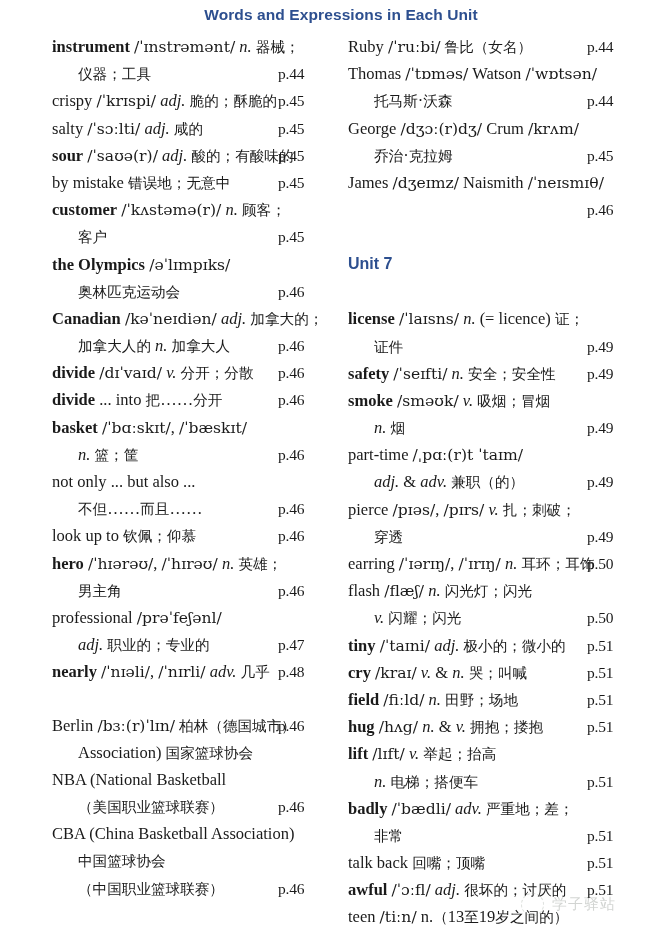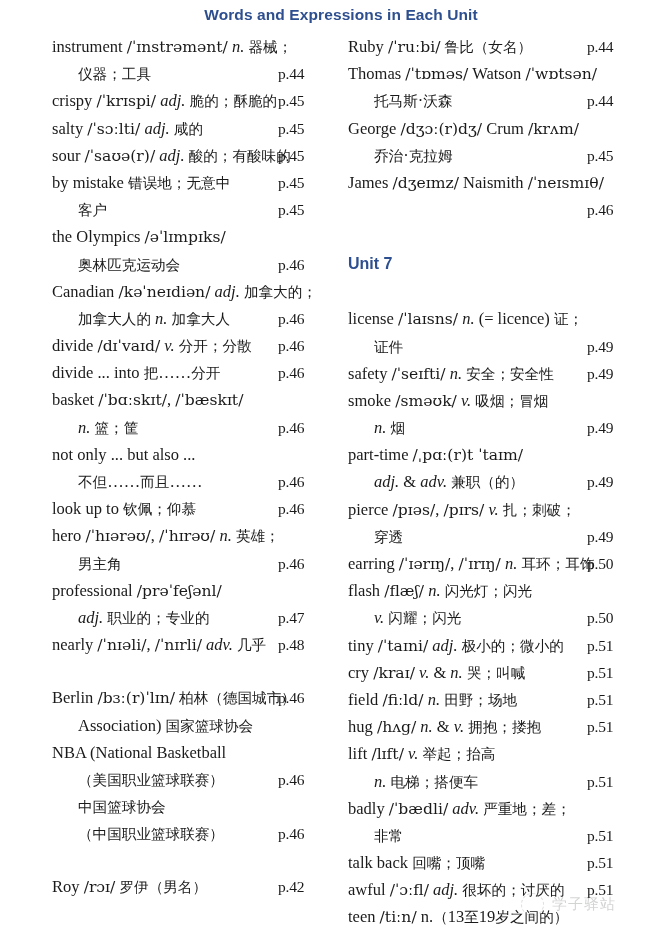--- a/index.html
+++ b/index.html
@@ -81,21 +81,21 @@
   .pg {
     position: absolute;
     top: 0;
     font-size: 15.5px;
     line-height: 27.2px;
     letter-spacing: -.2px;
   }
   .col.left  .pg { left: 226px; }
   .col.right .pg { left: 239px; }
 
-  b   { font-weight: normal; }
+  b   { font-weight: bold; }
   i   { font-style: italic; }
   .cn { font-family: "DejaVu Sans", "Liberation Sans", sans-serif; font-size: 14.6px; }
   .ipa{ font-family: "DejaVu Serif", "Liberation Serif", serif; font-style: normal; font-size: 15.6px; }
 
   .gap    { height: 26px; }
 
   .unit-head {
     height: 30px;
     line-height: 30px;
     font-family: "Liberation Sans", "DejaVu Sans", sans-serif;
@@ -165,20 +165,21 @@
       <div>
         <div class="line"><span class="txt">salty <span class="ipa">/ˈsɔːlti/</span> <i>adj.</i> <span class="cn">咸的</span></span><span class="pg">p.45</span></div>
       </div>
       <div>
         <div class="line"><span class="txt"><b>sour</b> <span class="ipa">/ˈsaʊə(r)/</span> <i>adj.</i> <span class="cn">酸的；有酸味的</span></span><span class="pg">p.45</span></div>
       </div>
       <div>
         <div class="line"><span class="txt">by mistake <span class="cn">错误地；无意中</span></span><span class="pg">p.45</span></div>
       </div>
       <div>
+        <div class="line"><span class="txt"><b>customer</b> <span class="ipa">/ˈkʌstəmə(r)/</span> <i>n.</i> <span class="cn">顾客；</span></span></div>
         <div class="line indent"><span class="txt"><span class="cn">客户</span></span><span class="pg">p.45</span></div>
       </div>
       <div>
         <div class="line"><span class="txt"><b>the Olympics</b> <span class="ipa">/əˈlɪmpɪks/</span></span></div>
         <div class="line indent"><span class="txt"><span class="cn">奥林匹克运动会</span></span><span class="pg">p.46</span></div>
       </div>
       <div>
         <div class="line"><span class="txt"><b>Canadian</b> <span class="ipa">/kəˈneɪdiən/</span> <i>adj.</i> <span class="cn">加拿大的；</span></span></div>
         <div class="line indent"><span class="txt"><span class="cn">加拿大人的</span> <i>n.</i> <span class="cn">加拿大人</span></span><span class="pg">p.46</span></div>
       </div>
@@ -213,20 +214,21 @@
       <div class="gap"></div>
       <div>
         <div class="line"><span class="txt">Berlin <span class="ipa">/bɜː(r)ˈlɪn/</span> <span class="cn">柏林（德国城市）</span></span><span class="pg">p.46</span></div>
       </div>
       <div>
         <div class="line indent"><span class="txt">Association) <span class="cn">国家篮球协会</span></span></div>
         <div class="line"><span class="txt">NBA (National Basketball</span></div>
         <div class="line indent"><span class="txt"><span class="cn">（美国职业篮球联赛）</span></span><span class="pg">p.46</span></div>
       </div>
       <div>
+        <div class="line"><span class="txt">CBA (China Basketball Association)</span></div>
         <div class="line indent"><span class="txt"><span class="cn">中国篮球协会</span></span></div>
         <div class="line indent"><span class="txt"><span class="cn">（中国职业篮球联赛）</span></span><span class="pg">p.46</span></div>
       </div>
       <div class="gap"></div>
       <div>
         <div class="line"><span class="txt">Roy <span class="ipa">/rɔɪ/</span> <span class="cn">罗伊（男名）</span></span><span class="pg">p.42</span></div>
       </div>
     </div>
   <div class="col right" id="col-right">
       <div>

